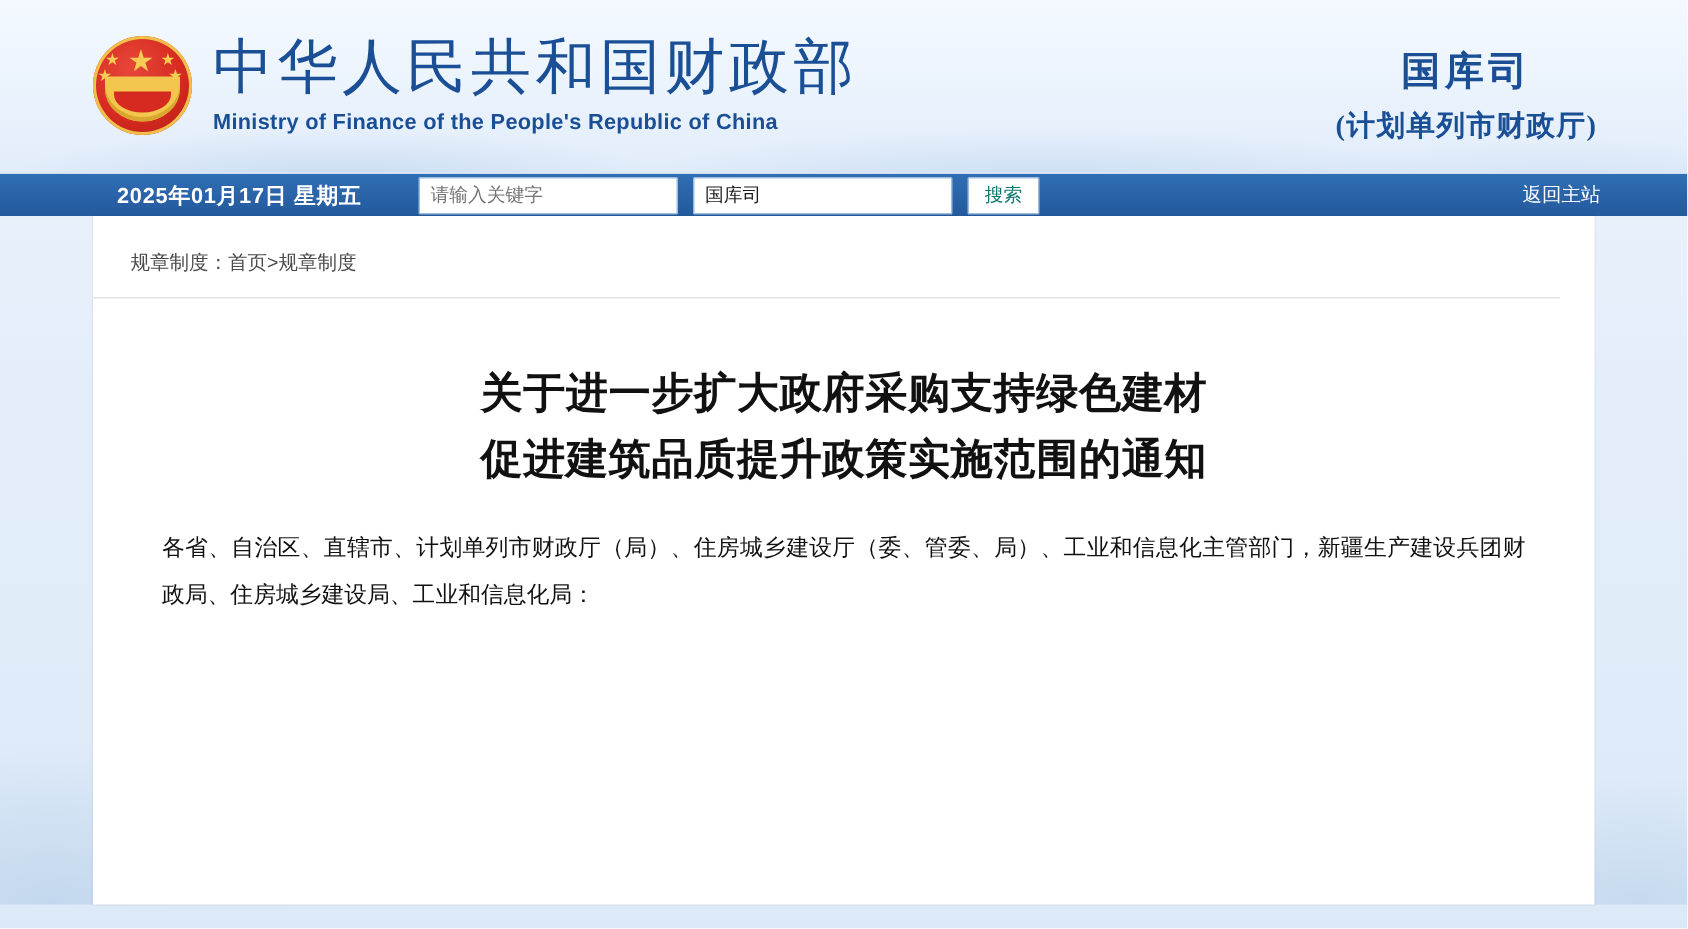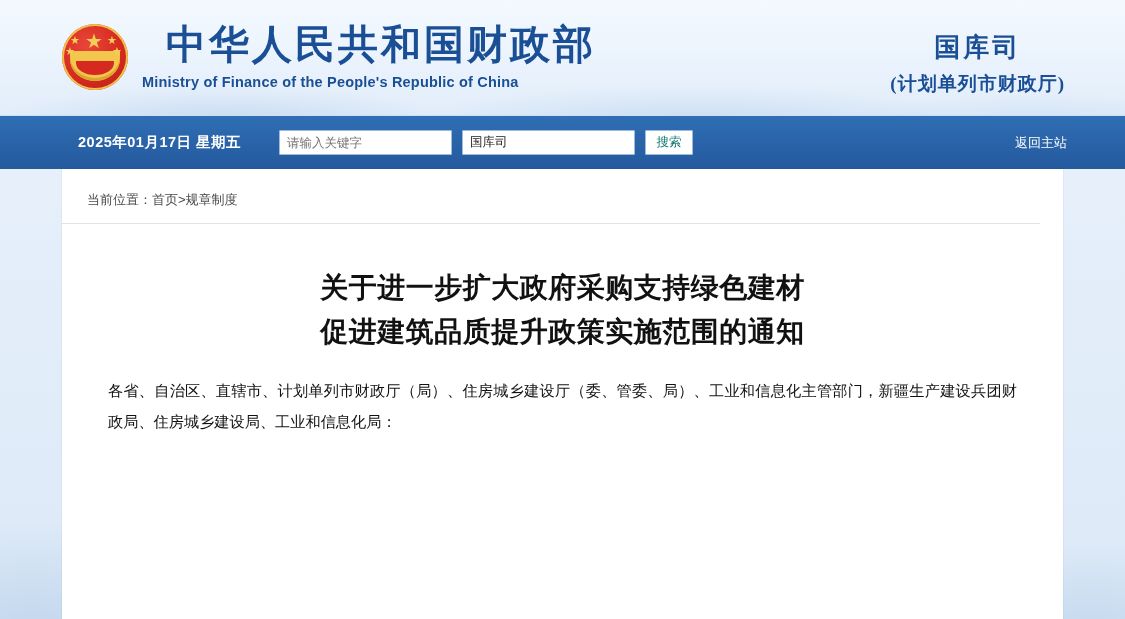--- a/index.html
+++ b/index.html
@@ -85,27 +85,26 @@
   .emblem-star.s3 { left: 49px; top: 14px; font-size: 11px; }
   .emblem-star.s4 { left: 54px; top: 25px; font-size: 11px; }
 
   .title-block {
     position: absolute;
     left: 142px;
     top: 22px;
   }
   .site-title-cn {
     font-family: "Liberation Serif", serif;
-    font-weight: bold;
+    font-weight: normal;
     font-size: 40px;
     letter-spacing: 3px;
     color: #1a4f95;
     line-height: 1.15;
     white-space: nowrap;
-    margin-left: 24px;
   }
   .site-title-en {
     margin-top: 6px;
     font-family: "Liberation Sans", sans-serif;
     font-weight: bold;
     font-size: 14.5px;
     letter-spacing: .2px;
     color: #1a4f95;
     white-space: nowrap;
   }
@@ -128,21 +127,21 @@
     margin-top: 8px;
     font-family: "Liberation Serif", serif;
     font-weight: bold;
     font-size: 19px;
     letter-spacing: 1px;
   }
 
   
   .navbar {
     position: relative;
-    height: 53px;
+    height: 28px;
     background: linear-gradient(180deg, #2f6fb5 0%, #2a63a8 50%, #245a9e 100%);
     display: flex;
     align-items: center;
     color: #ffffff;
     font-size: 14px;
   }
   .nav-date {
     margin-left: 78px;
     font-weight: bold;
     font-size: 14.5px;
@@ -297,21 +296,21 @@
 
     <a class="nav-back" href="#">返回主站</a>
   </div>
 
   <div class="content-wrap">
     <div class="bg-mountains"></div>
 
     <div class="paper">
 
       <div class="breadcrumb">
-        <span>当前位置：</span><a class="crumb-link" href="#">首页</a><span>&gt;</span><a class="crumb-link" href="#">规章制度</a>
+        <span>规章制度：</span><a class="crumb-link" href="#">首页</a><span>&gt;</span><a class="crumb-link" href="#">规章制度</a>
       </div>
 
       <div class="doc-title">
         <div>关于进一步扩大政府采购支持绿色建材</div>
         <div>促进建筑品质提升政策实施范围的通知</div>
       </div>
 
 
       <div class="doc-body">
         <p>各省、自治区、直辖市、计划单列市财政厅（局）、住房城乡建设厅（委、管委、局）、工业和信息化主管部门，新疆生产建设兵团财政局、住房城乡建设局、工业和信息化局：</p>

